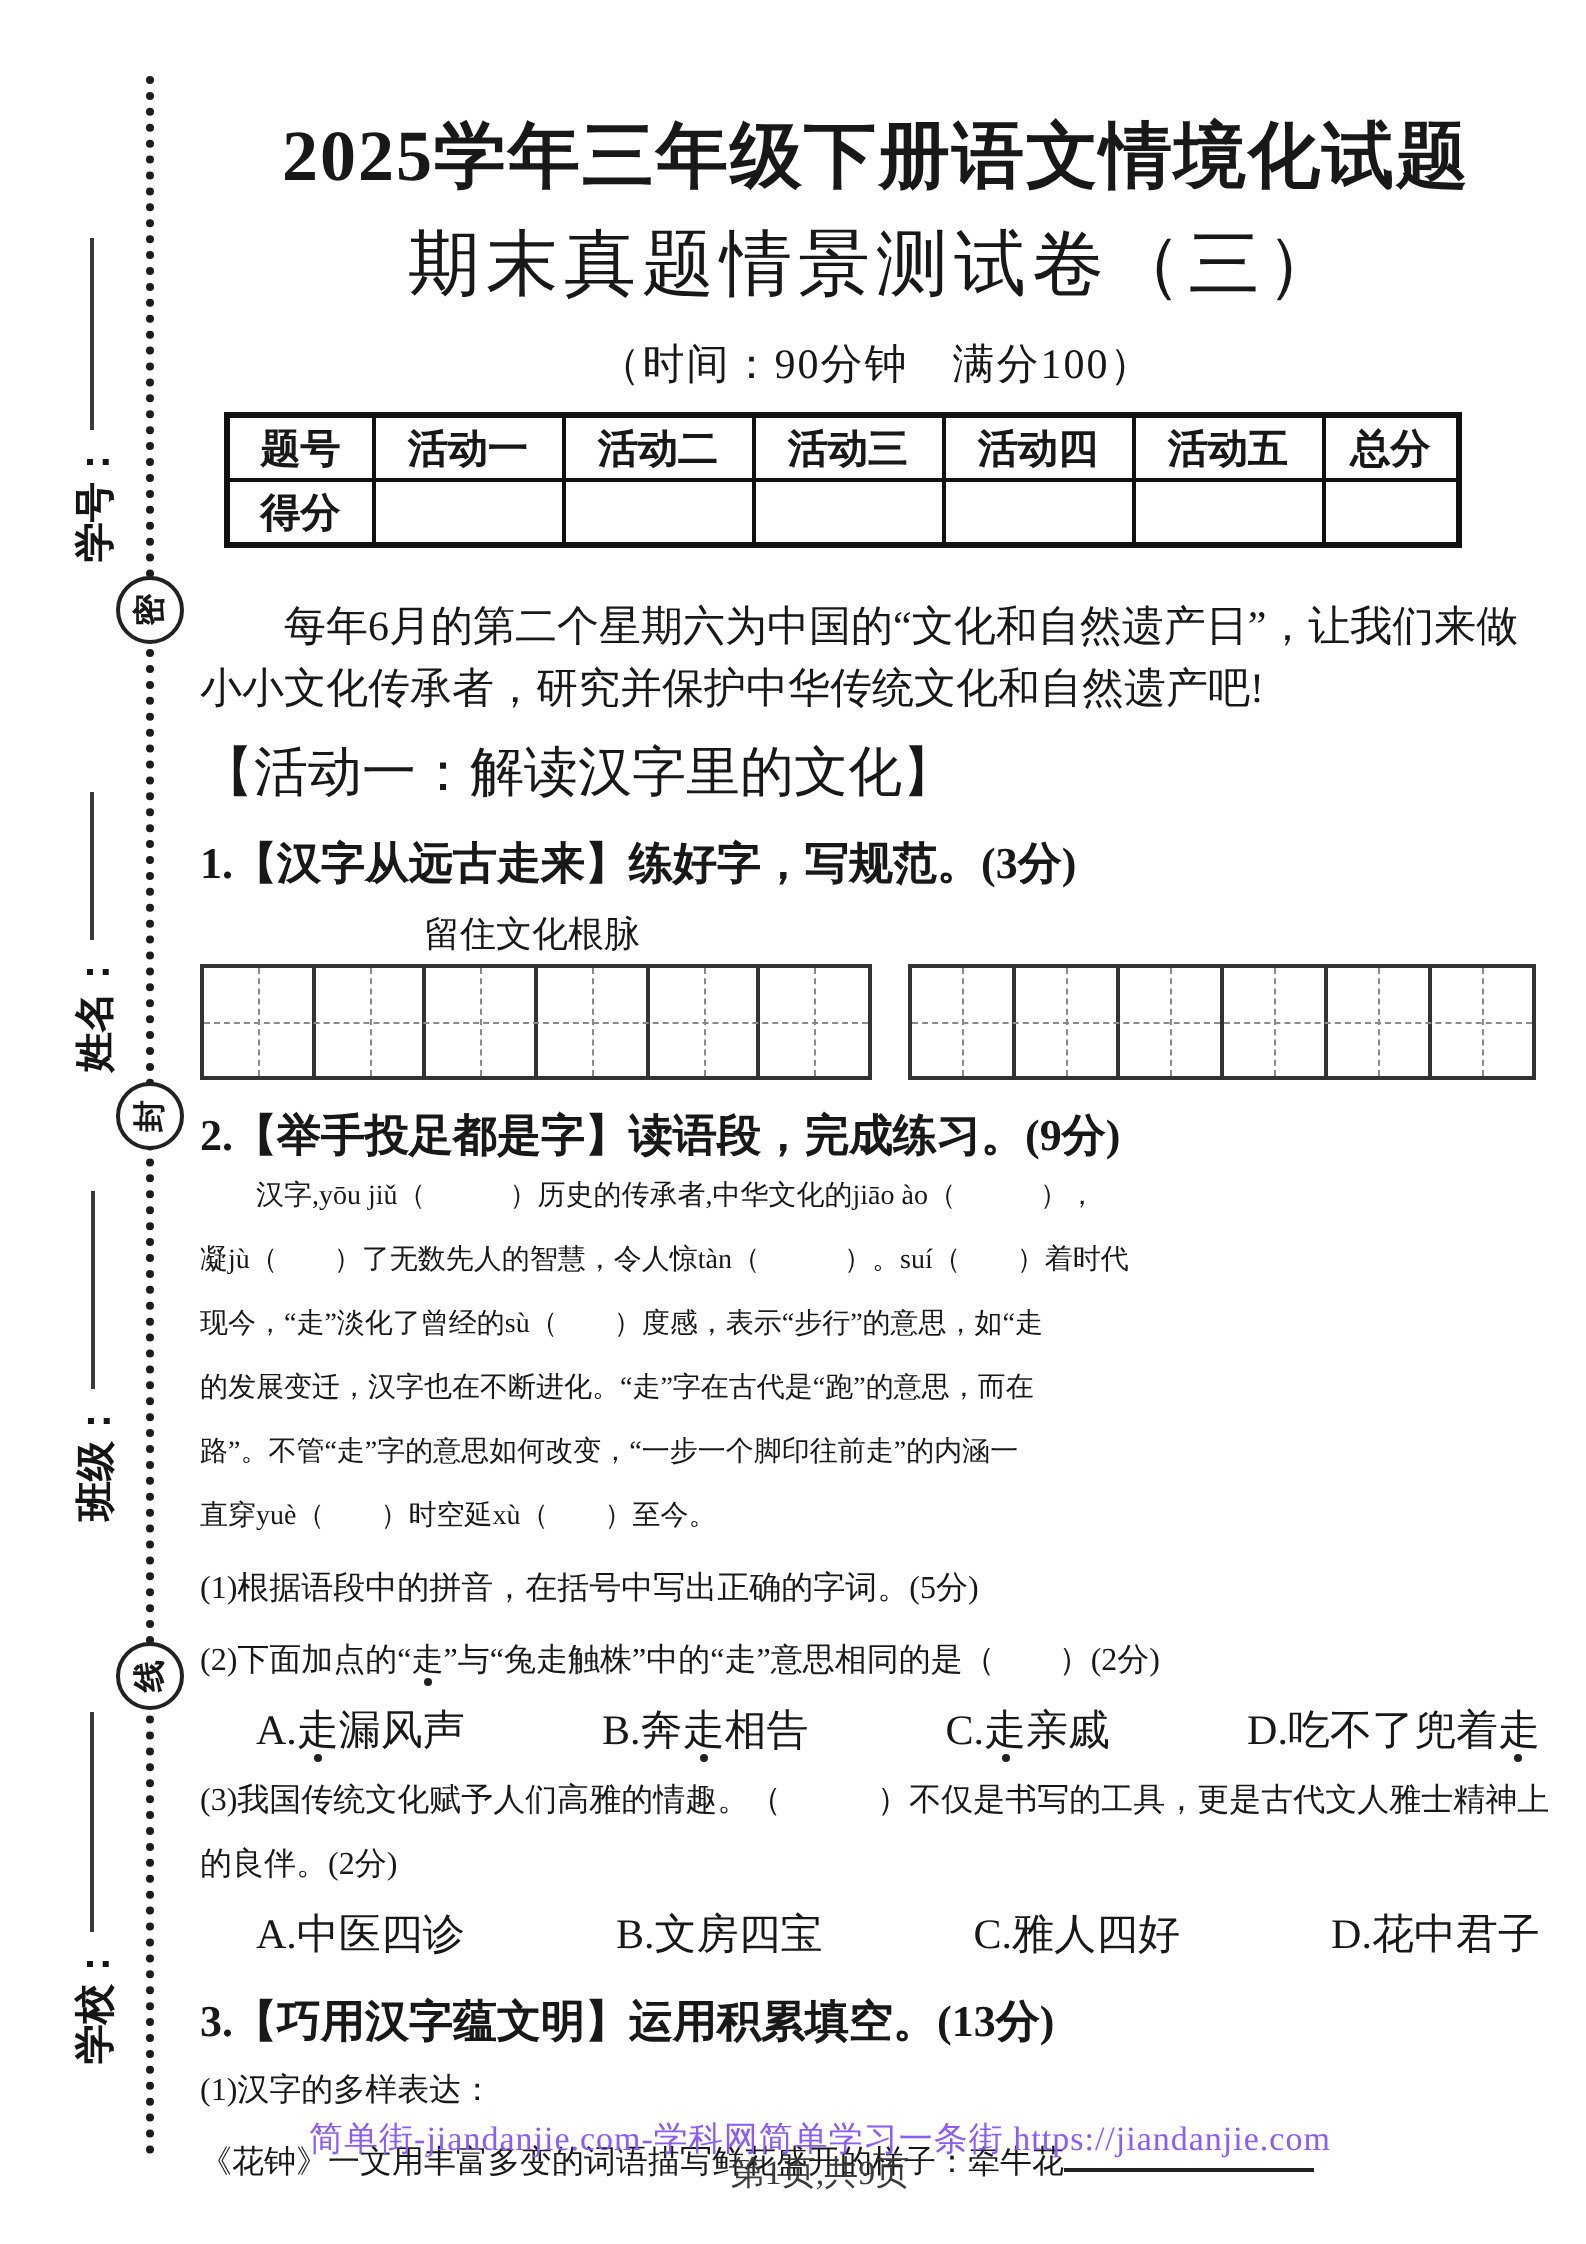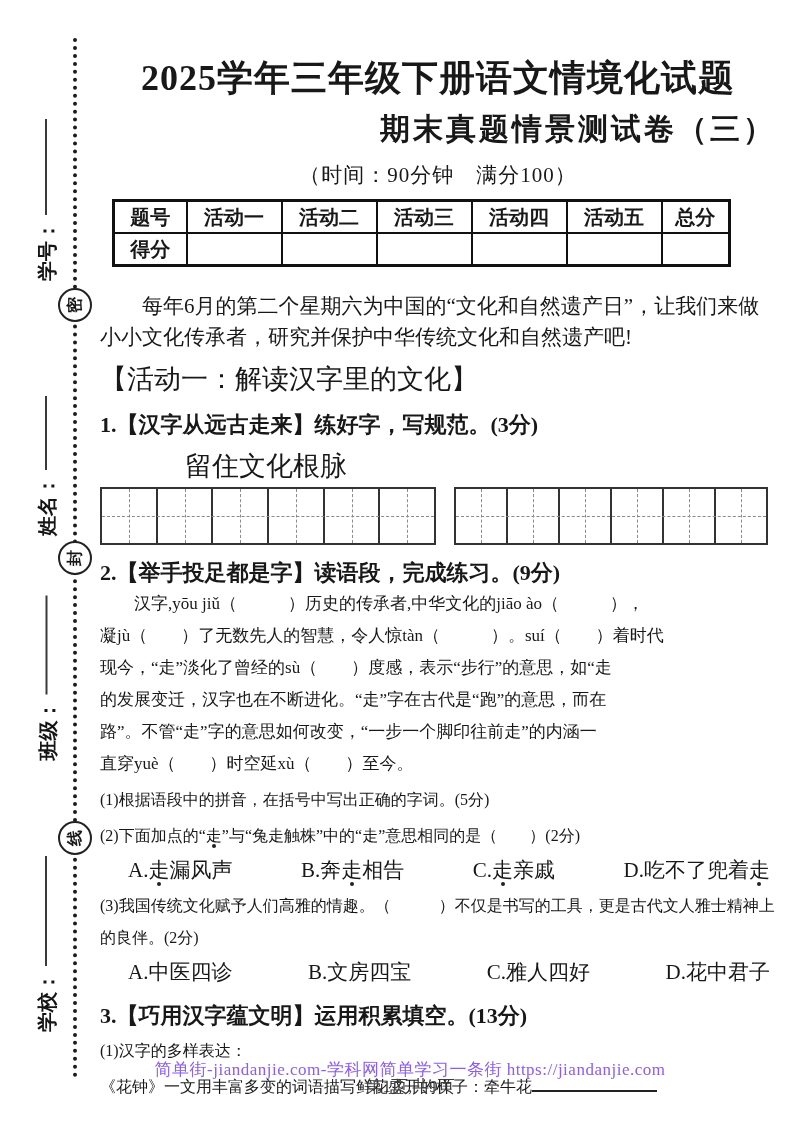--- a/index.html
+++ b/index.html
@@ -23,51 +23,51 @@
   .bind-label .wline{flex:1;border-bottom:2px solid #3a3a3a;margin-bottom:2px;margin-left:6px;}
   .seal-char{
     position:absolute;width:30px;height:30px;border:2px solid #222;border-radius:50%;
     background:#fff;display:flex;align-items:center;justify-content:center;
     font-size:16px;font-weight:600;transform:rotate(-90deg);z-index:2;
   }
 
   
   .content{position:absolute;left:100px;top:0;width:676px;}
   .t1{margin:56px 0 0 0;font-size:36px;font-weight:800;text-align:center;line-height:1.25;letter-spacing:1px;}
-  .t2{margin:10px 0 0 0;font-size:30px;font-weight:700;text-align:right;line-height:1.2;letter-spacing:3px;}
+  .t2{margin:10px 0 0 0;font-size:36px;font-weight:400;text-align:center;line-height:1.2;letter-spacing:3px;}
   .meta{margin-top:14px;font-size:21px;text-align:center;letter-spacing:1px;}
 
   table.score{border-collapse:collapse;margin:10px 0 0 12px;table-layout:fixed;}
   table.score{border:3px solid #111;}
   table.score th,table.score td{
     border:2px solid #111;height:30px;text-align:center;
     font-size:20px;font-weight:700;padding:0;
   }
 
   .intro{margin:24px 0 0 0;font-size:21px;line-height:31px;text-indent:2em;font-family:Liberation Serif, serif;}
   .section-title{margin-top:8px;font-size:27px;font-weight:400;text-align:left;}
   .stem{margin-top:13px;font-size:22px;font-weight:700;white-space:nowrap;}
 
-  .grid-labels{display:flex;margin-top:8px;font-size:27px;}
+  .grid-labels{display:flex;margin-top:8px;font-size:18px;}
   .grid-labels span:nth-child(1){width:332px;text-align:center;}
   .grid-labels span:nth-child(2){margin-left:18px;width:310px;text-align:center;}
   .grids{display:flex;margin-top:3px;}
   .tzg{position:relative;display:flex;height:54px;border:2px solid #333;box-sizing:content-box;}
   .tzg.left{width:332px;}
   .tzg.right{width:310px;margin-left:18px;}
   .tzg .cell{flex:1;position:relative;border-right:2px solid #333;}
   .tzg .cell:last-child{border-right:none;}
   .tzg .cell::before{
     content:'';position:absolute;top:0;bottom:0;left:50%;border-left:1.5px dashed #8a8a8a;
   }
   .tzg::after{
     content:'';position:absolute;left:0;right:0;top:50%;border-top:1.5px dashed #8a8a8a;
   }
 
-  .body-line{font-size:17px;line-height:32px;white-space:nowrap;}
+  .body-line{font-size:14px;line-height:32px;white-space:nowrap;}
   .body-line.indent{text-indent:2em;}
   p.q{margin:4px 0 0 0;font-size:16px;line-height:32px;}
   .options{display:flex;justify-content:space-between;padding:2px 6px 0 28px;font-size:21px;line-height:32px;}
   .em{position:relative;}
   .em::after{
     content:'';position:absolute;left:50%;bottom:-4px;width:4px;height:4px;
     margin-left:-2px;border-radius:50%;background:#222;
   }
   .blank-line{display:inline-block;width:125px;border-bottom:2px solid #222;height:1em;vertical-align:baseline;}
 

